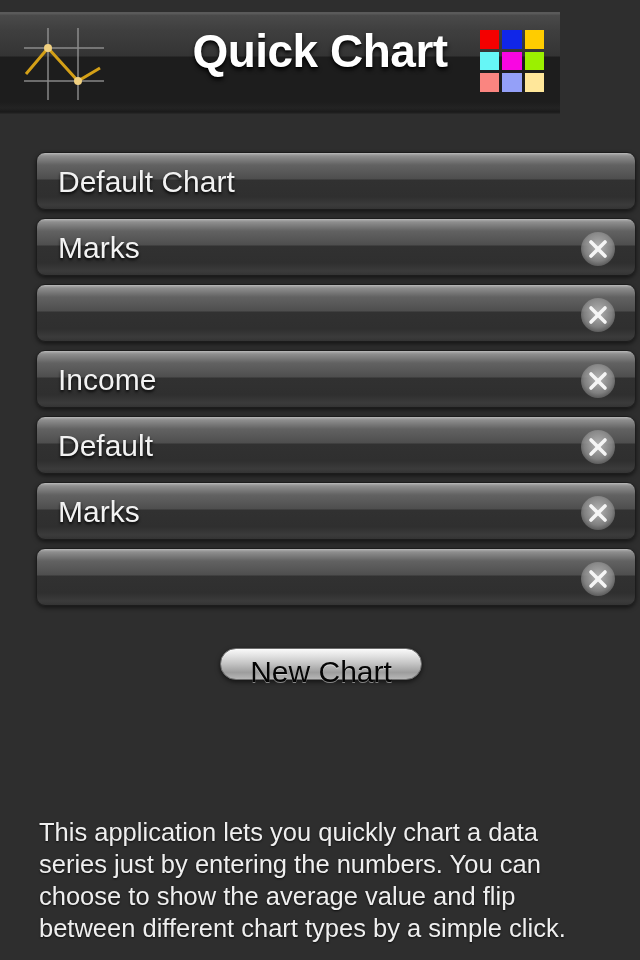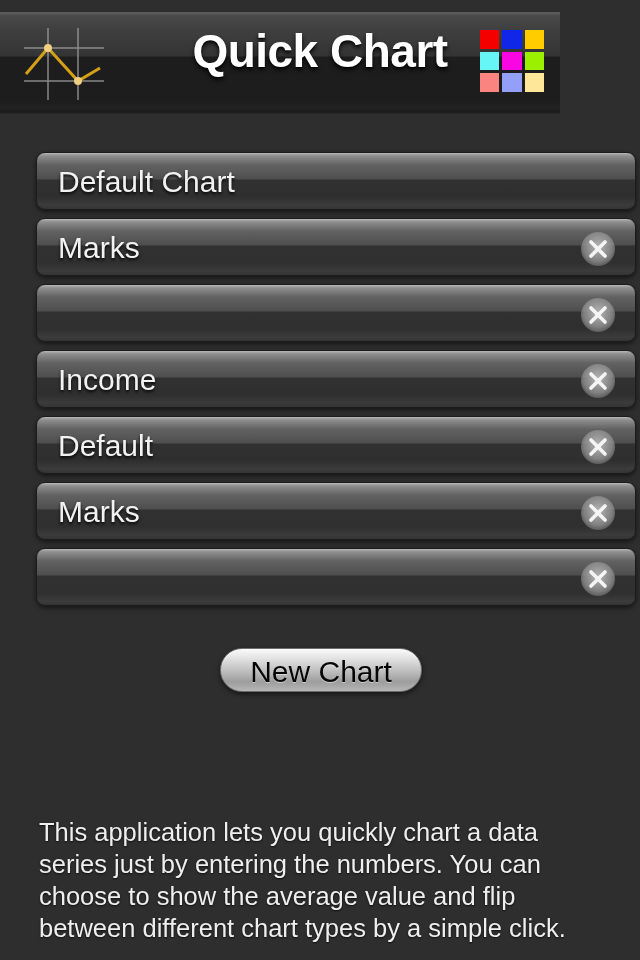--- a/index.html
+++ b/index.html
@@ -105,21 +105,21 @@
     width:34px; height:34px;
     border-radius:50%;
     background:radial-gradient(circle at 50% 45%, rgba(190,190,190,0.92) 0%, rgba(150,150,150,0.78) 55%, rgba(110,110,110,0.45) 82%, rgba(90,90,90,0.08) 100%);
     cursor:pointer;
   }
   .delete-btn svg { display:block; }
 
   
   .new-chart-btn {
     position:absolute; left:220px; top:648px;
-    width:202px; height:44px;
+    width:202px; height:32px;
     border-radius:24px;
     background:linear-gradient(to bottom, #fafafa 0%, #e3e3e3 22%, #c2c2c2 50%, #9d9d9d 78%, #b6b6b6 100%);
     border:1px solid #6d6d6d;
     box-shadow:0 2px 5px rgba(0,0,0,0.6), 0 1px 0 rgba(255,255,255,0.6) inset;
     cursor:pointer;
   }
   .new-chart-label {
     width:100%; height:100%;
     line-height:46px;
     text-align:center;

